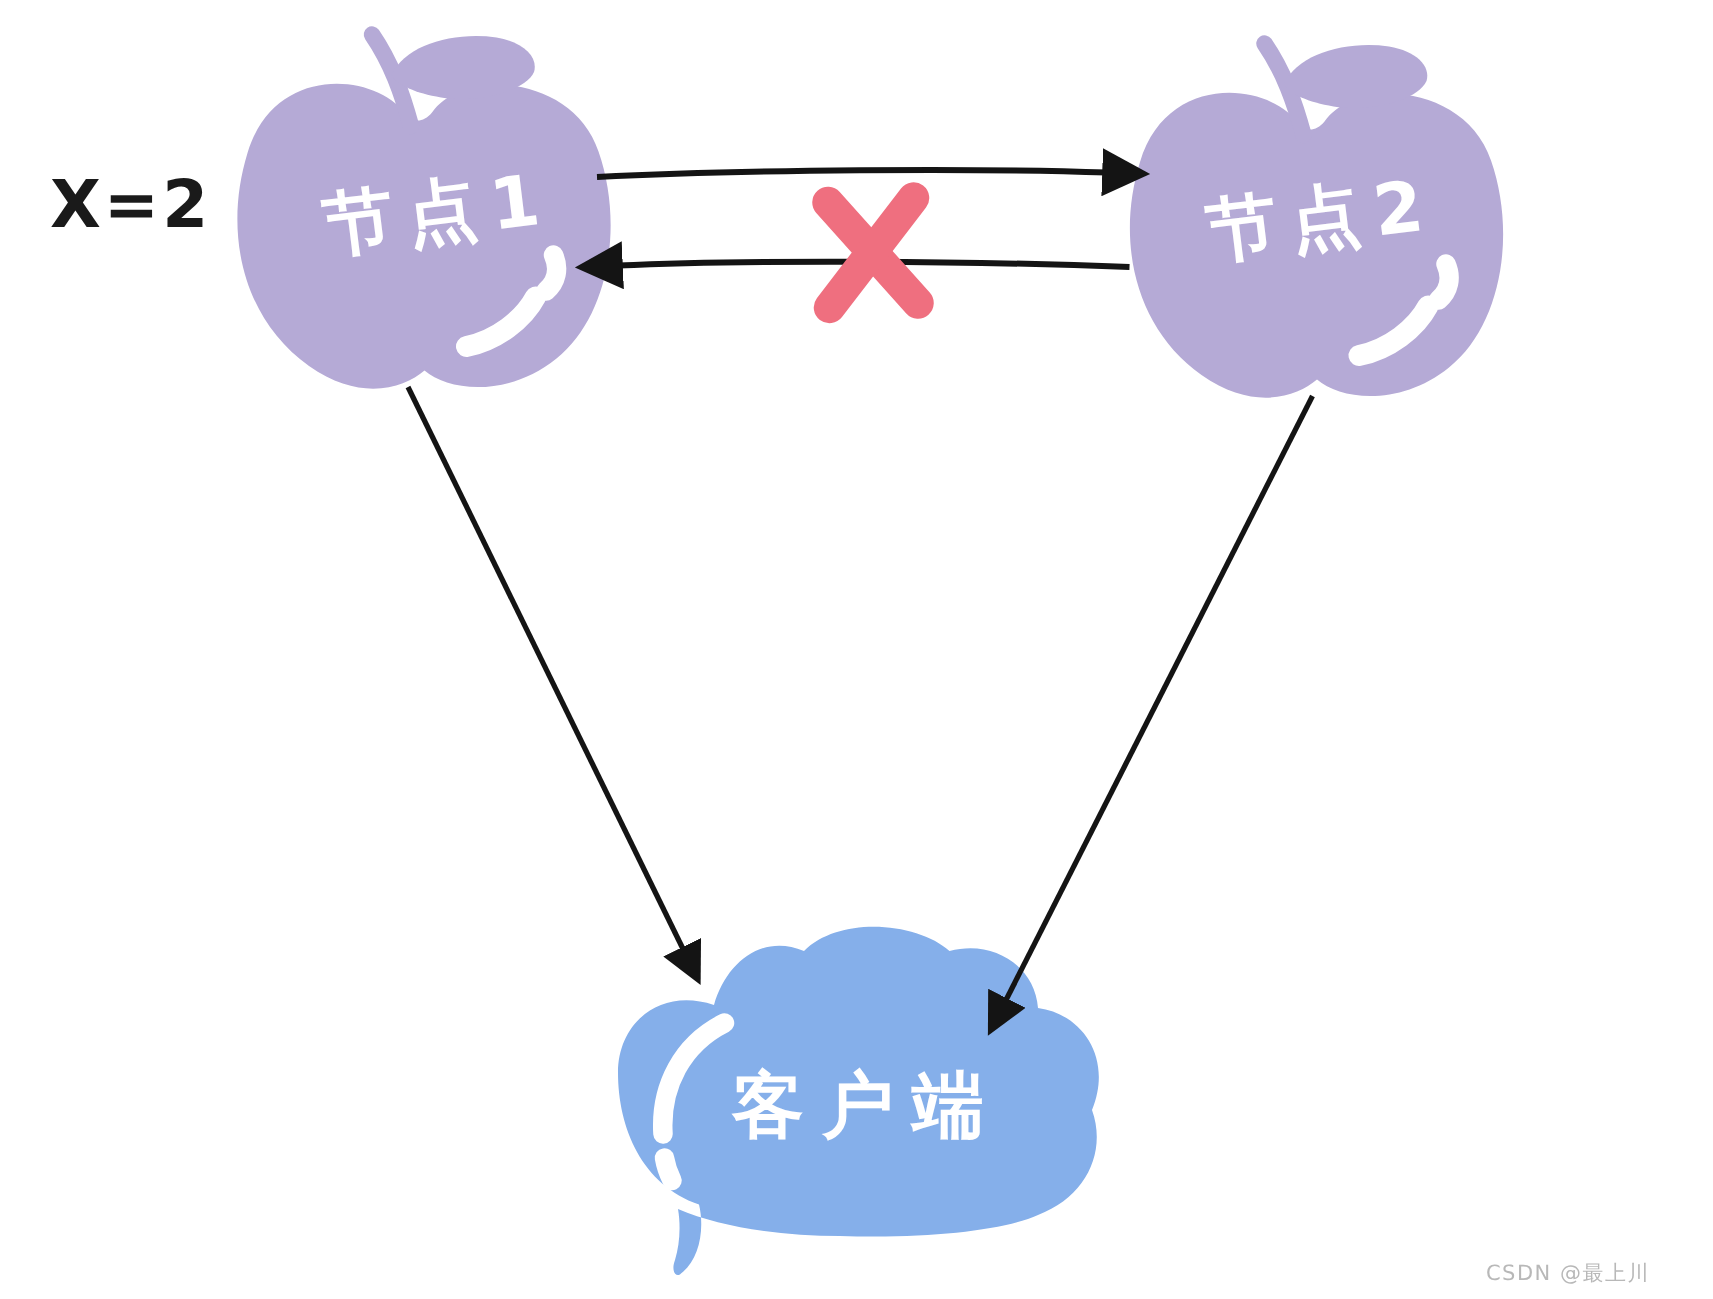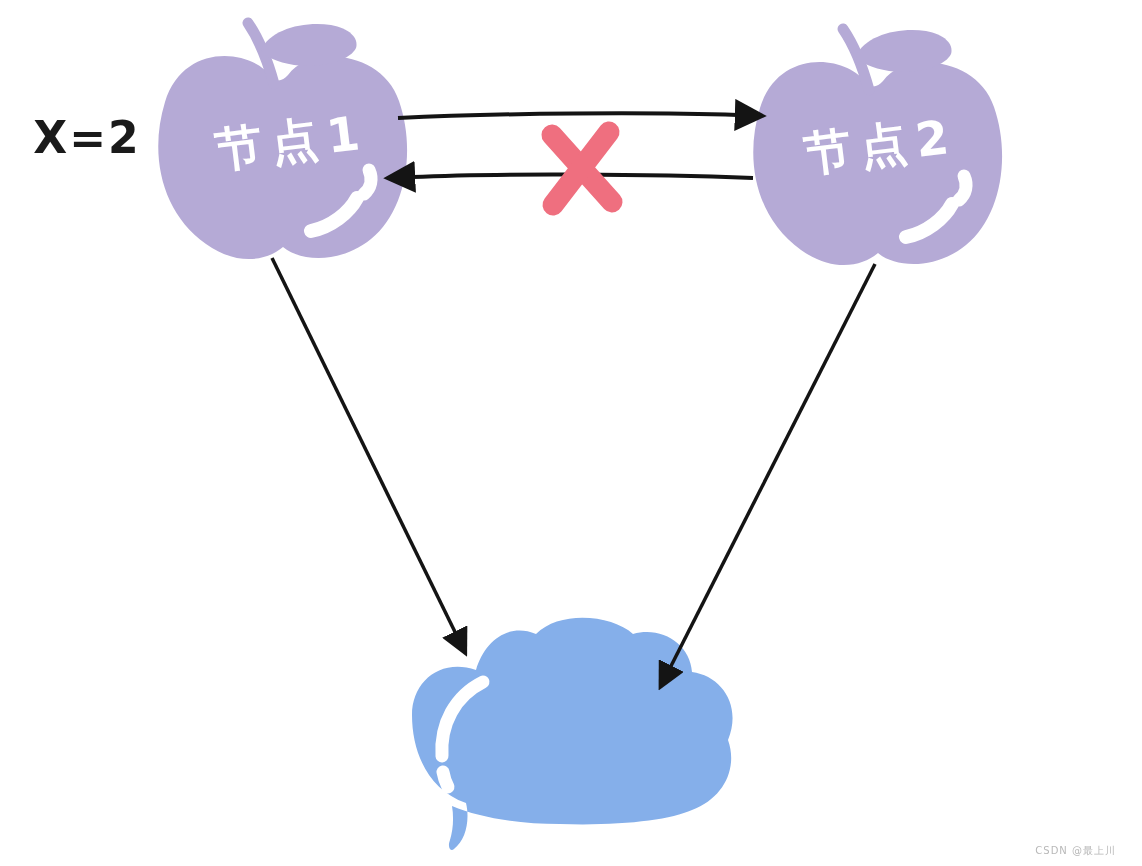--- a/index.html
+++ b/index.html
@@ -40,24 +40,24 @@
     letter-spacing: 12px;
   }
   .value-label {
     color: #1a1a1a;
     font-size: 44px;
     font-weight: 600;
     letter-spacing: 2px;
   }
   .watermark {
     position: absolute;
-    right: 12px;
+    right: 28px;
     bottom: 8px;
     color: #b8b8b8;
-    font-size: 10px;
+    font-size: 14px;
     letter-spacing: 1px;
     user-select: none;
     margin-left: 48px;
   }
   .apple-body, .apple-leaf { stroke: none; }
   .apple-stem {
     fill: none;
     stroke-width: 11;
     stroke-linecap: round;
   }
@@ -145,15 +145,16 @@
     </g>
   </svg>
 
   <div class="overlay-label value-label" style="left:87px; top:137px;">X=2</div>
 
   <div class="overlay-label node-label" style="left:292px; top:142px;">节点1</div>
 
   <div class="overlay-label node-label" style="left:881px; top:146px;">节点2</div>
 
 
+  <div class="overlay-label client-label" style="left:578px; top:737px;">客户端</div>
 
   <div class="watermark">CSDN @最上川</div>
 </div>
 
 </body></html>

